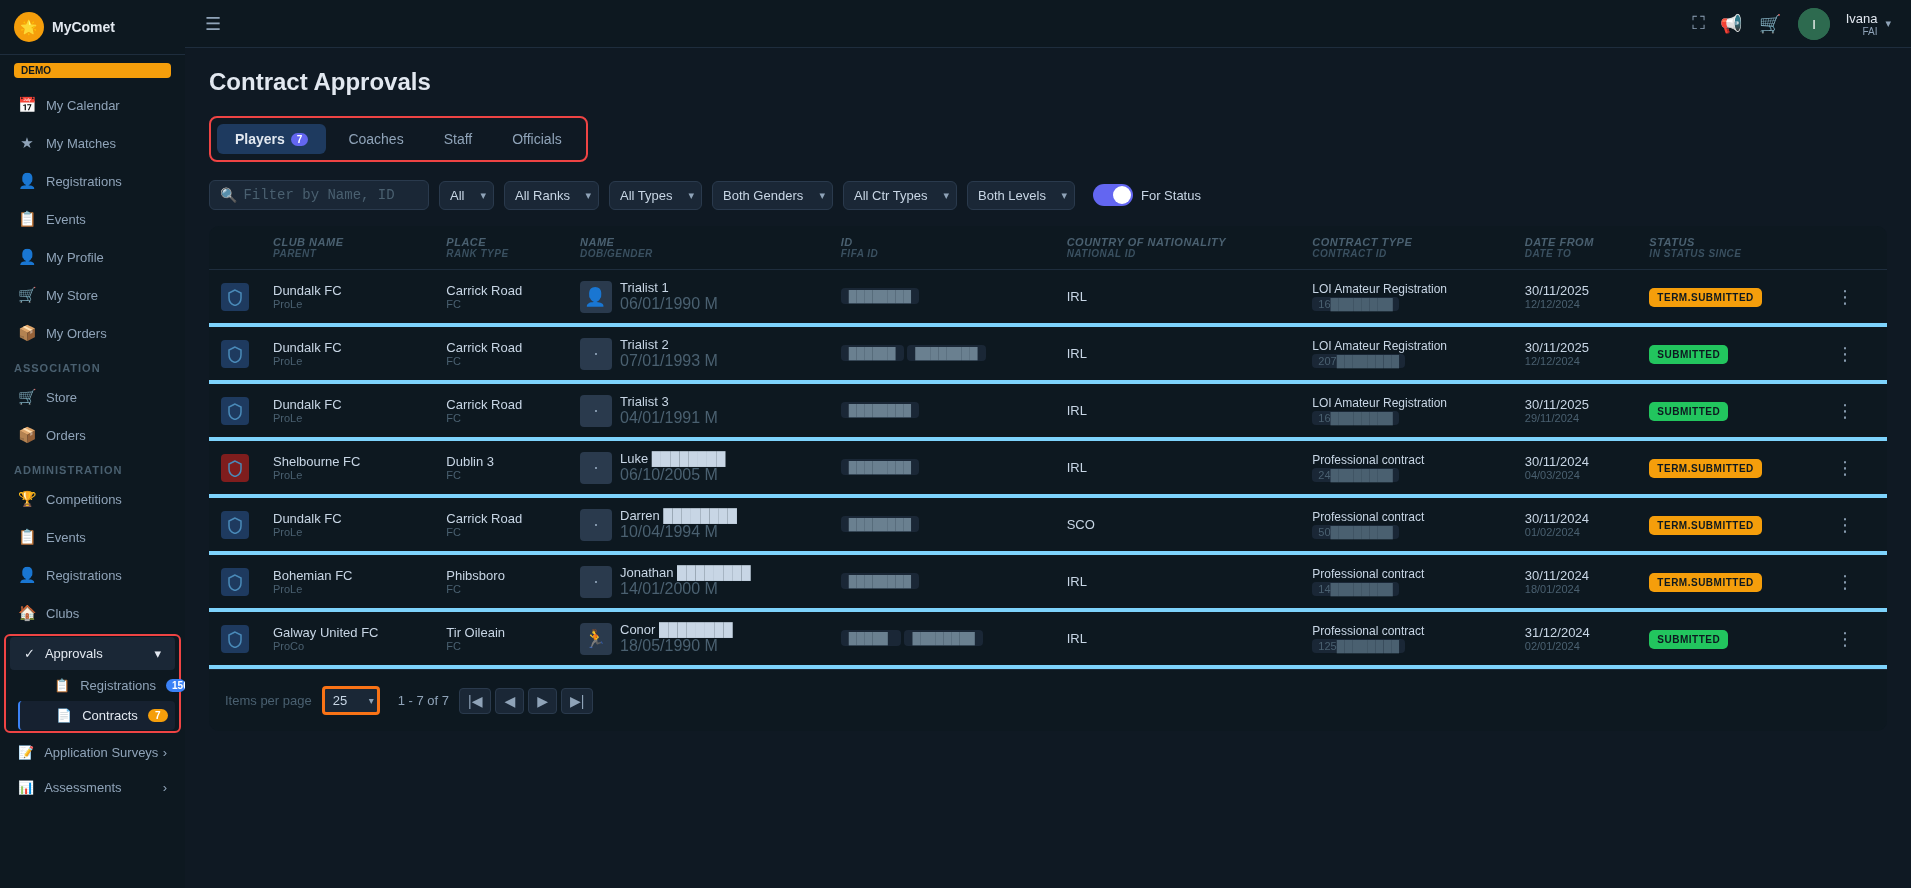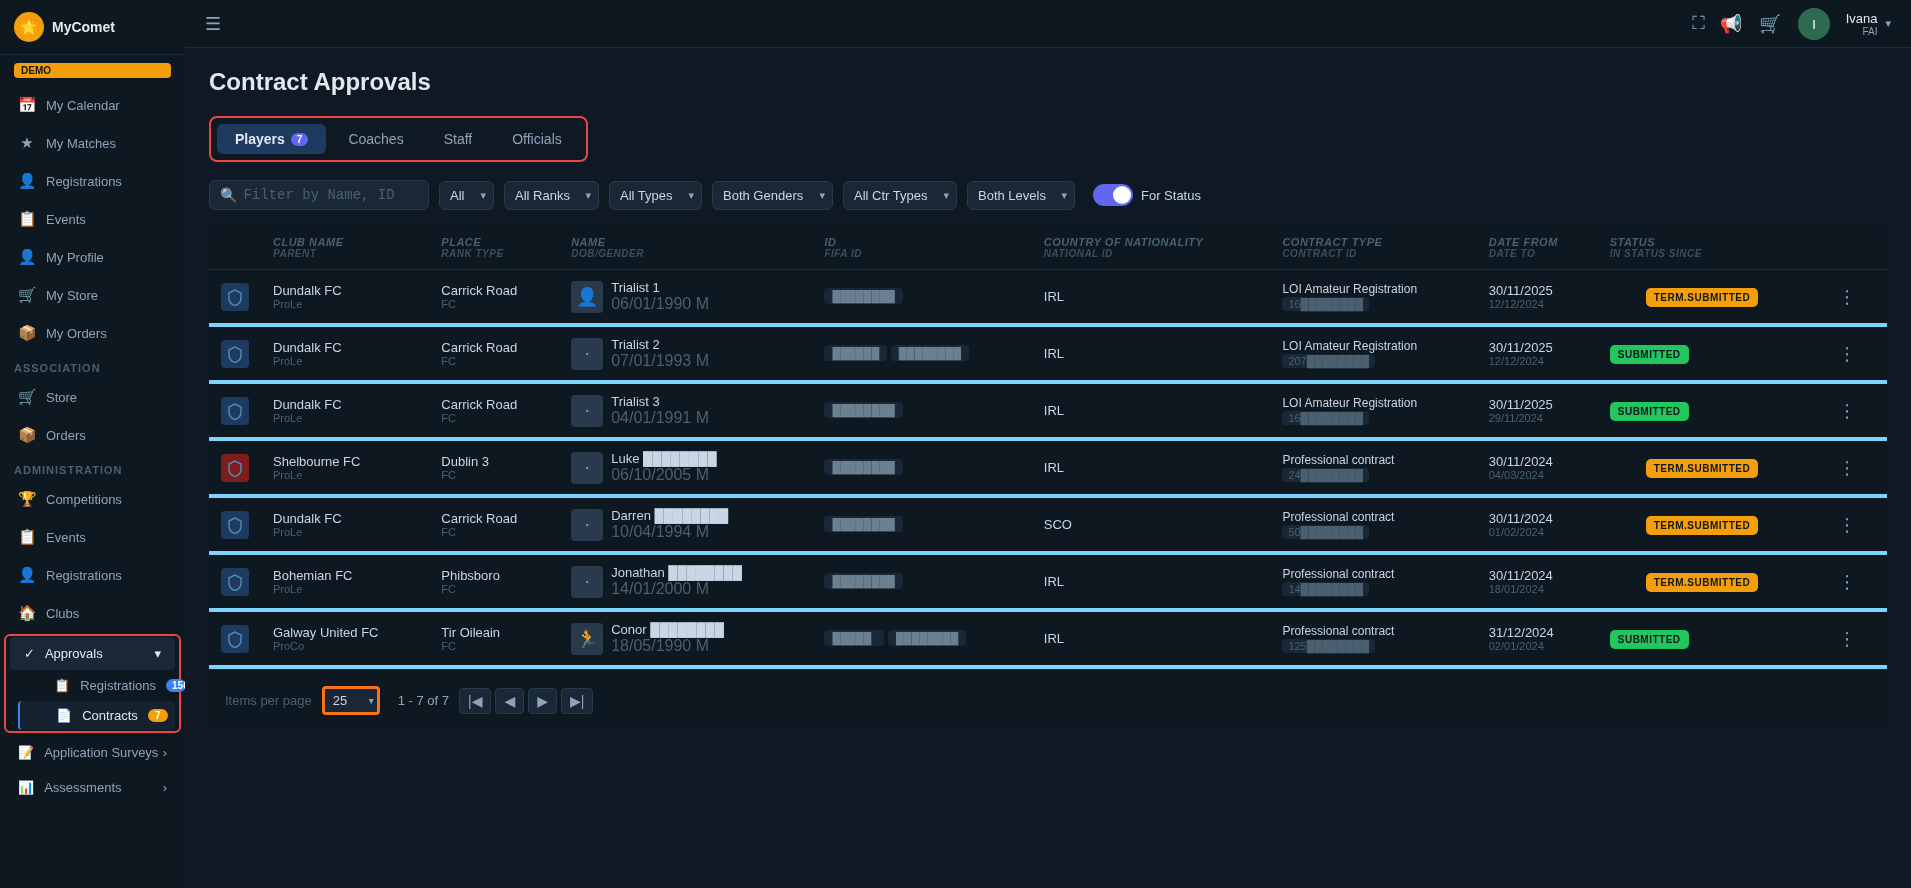--- a/index.html
+++ b/index.html
@@ -75,21 +75,21 @@
     .player-avatar { width: 32px; height: 32px; border-radius: 4px; background: #2a3a4d; display: flex; align-items: center; justify-content: center; font-size: 11px; color: #8fa3b8; margin-right: 8px; overflow: hidden; }
     .player-name { font-size: 13px; color: #c8d6e5; }
     .player-sub { font-size: 16px; color: #4a6070; }
     .id-block { background: #1a2736; border-radius: 4px; padding: 2px 8px; font-size: 11px; color: #6a8090; display: inline-block; min-width: 60px; margin-bottom: 2px; }
     .country { font-size: 13px; color: #c8d6e5; }
     .contract-type { font-size: 12px; color: #c8d6e5; }
     .contract-id { font-size: 11px; color: #4a6070; background: #1a2736; border-radius: 4px; padding: 1px 6px; display: inline-block; }
     .date-text { font-size: 13px; color: #c8d6e5; }
     .date-sub { font-size: 11px; color: #4a6070; }
     .status-badge { font-size: 10px; font-weight: 700; padding: 4px 8px; border-radius: 5px; white-space: nowrap; letter-spacing: 0.5px; }
-    .status-term-submitted { background: #f59e0b; color: #0d1820; margin-left: 36px; }
+    .status-term-submitted { background: #f59e0b; color: #0d1820; }
     .status-submitted { background: #22c55e; color: #0d1820; }
     .more-btn { color: #8fa3b8; font-size: 18px; cursor: pointer; padding: 4px; }
     .row-icon { width: 28px; height: 28px; background: #1e2d3d; border-radius: 4px; display: flex; align-items: center; justify-content: center; font-size: 11px; color: #4a6070; }
     td .flex-cell { display: flex; align-items: center; }
 
     
     .pagination { display: flex; align-items: center; gap: 10px; padding: 16px 16px; border-top: 1px solid #1a2736; }
     .pagination-label { color: #4a6070; font-size: 13px; }
     .pagination-select { background: #1a2736; border: 3px solid #f97316; border-radius: 4px; padding: 4px 22px 4px 8px; color: #c8d6e5; font-size: 13px; appearance: none; -webkit-appearance: none; outline: none; cursor: pointer; }
     .pagination-info { color: #8fa3b8; font-size: 13px; margin-left: 8px; }

